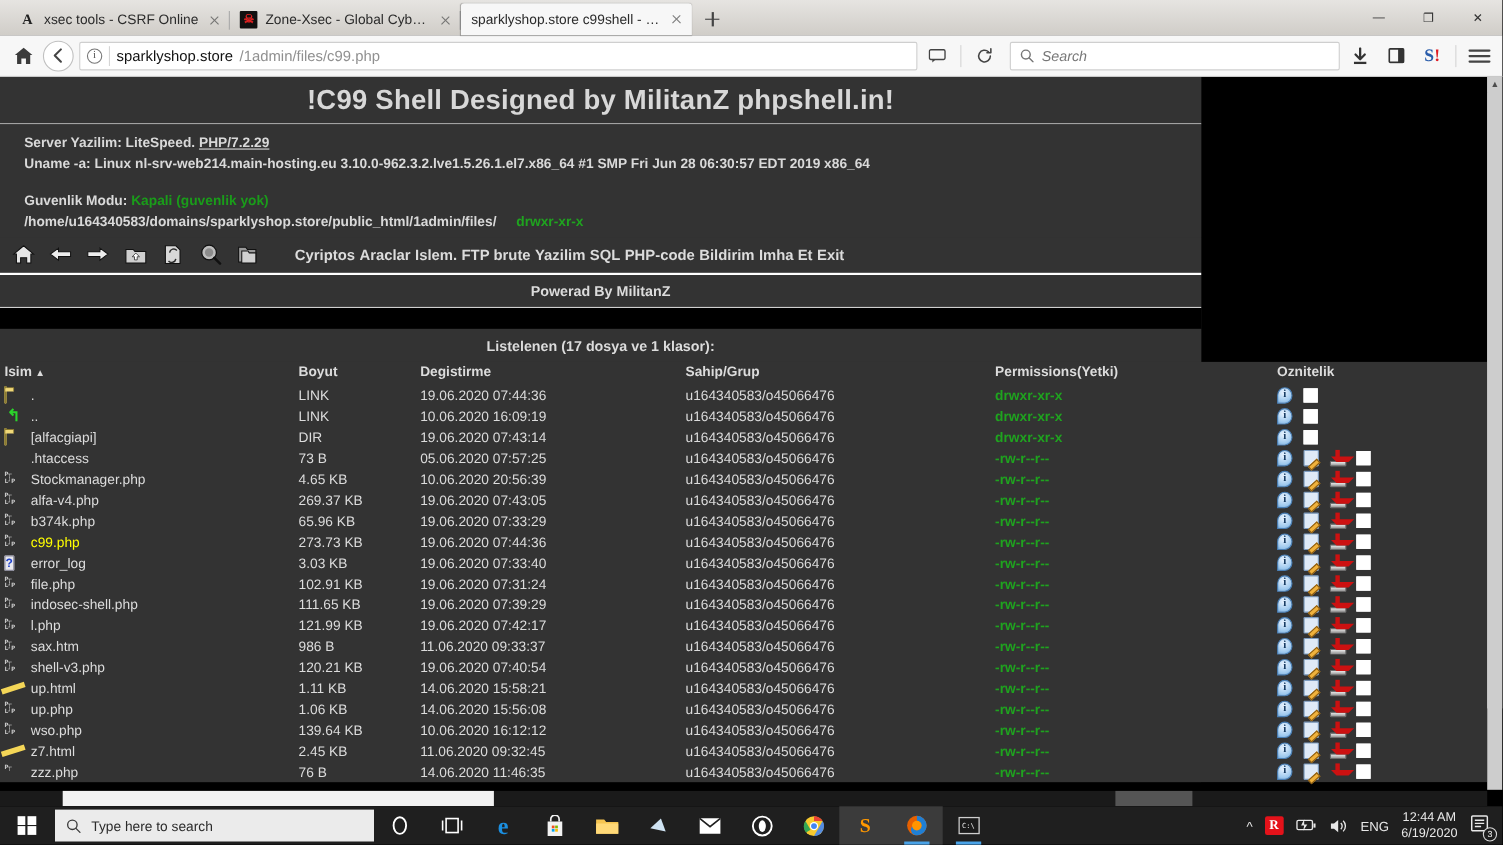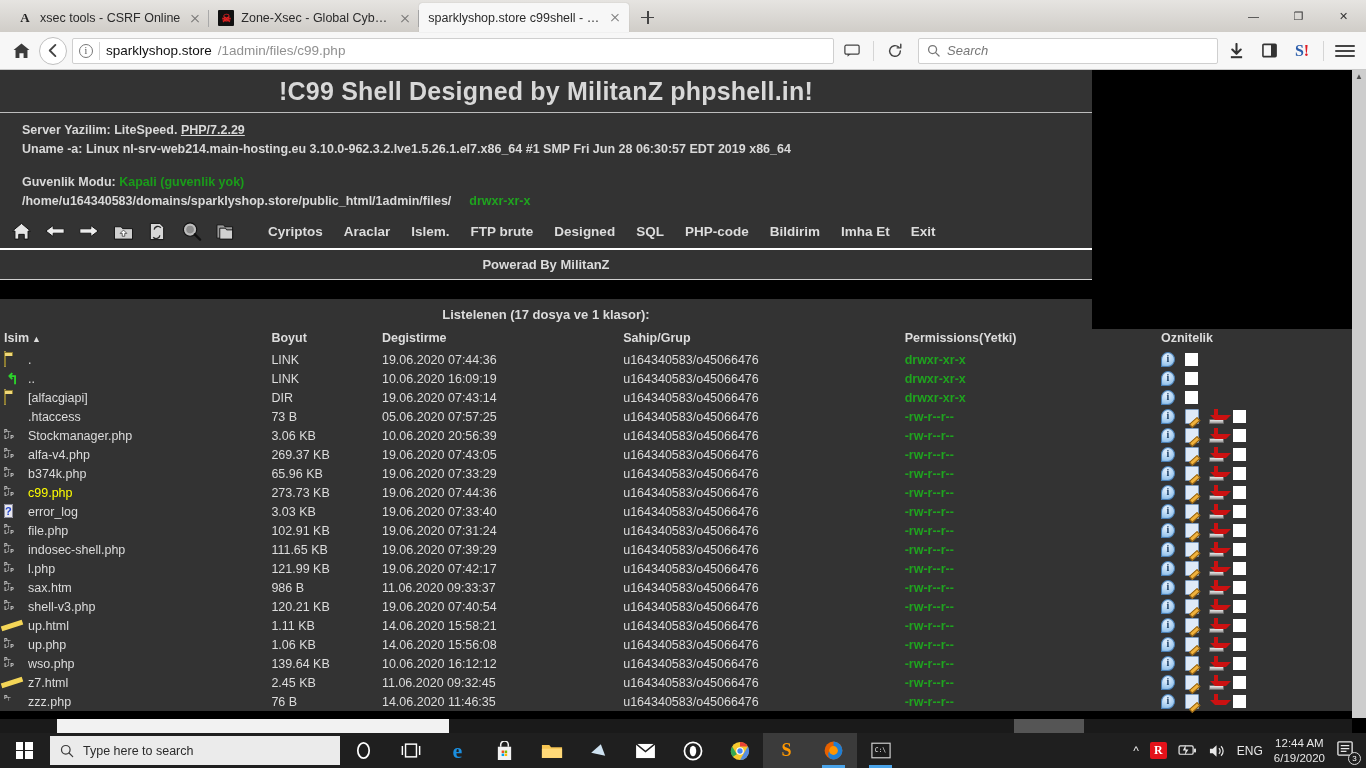--- a/index.html
+++ b/index.html
@@ -189,21 +189,21 @@
   .c99-toolbar {
     display: flex; align-items: center; gap: 0;
     padding: 2px 4px 4px 4px; background: #333;
     border-bottom: 2px solid #fff;
   }
   .tb-ico {
     width: 34px; height: 26px; display: flex;
     align-items: center; justify-content: center;
   }
   .tb-links {
-    display: flex; gap: 21px; margin-left: 26px;
+    display: flex; gap: 4px; margin-left: 26px;
     font-size: 13.5px; font-weight: bold; color: #dcdcdc;
   }
   .tb-links span { white-space: nowrap; }
 
   .c99-powered {
     height: 30px; background: #333;
     display: flex; align-items: center; justify-content: center;
     font-size: 13px; font-weight: bold; color: #dcdcdc;
     border-bottom: 1px solid #cfcfcf;
   }
@@ -530,21 +530,21 @@
                 <path d="M2 3h7l1.4 2h8.1v12H2z" fill="#9a9a9a" stroke="#111" stroke-width="1"></path>
                 <path d="M5 6.5h6l1.2 1.8h6.3V18H5z" fill="#d0d0d0" stroke="#111" stroke-width="1"></path>
               </svg>
           </div>
 
           <div class="tb-links">
             <span>Cyriptos</span>
             <span>Araclar</span>
             <span>Islem.</span>
             <span>FTP brute</span>
-            <span>Designed</span>
+            <span>Yazilim</span>
             <span>SQL</span>
             <span>PHP-code</span>
             <span>Bildirim</span>
             <span>Imha Et</span>
             <span>Exit</span>
           </div>
         </div>
 
         <div class="c99-powered">Powerad By MilitanZ</div>
         <div class="black-strip"></div>
@@ -661,21 +661,21 @@
               <tr>
                 <td class="col-name">
                   <span class="namecell">
                     <span class="ic ic-php">
                       <b>P┬</b>
                       <b>L┘P</b>
                     </span>
                     <span class="fname">Stockmanager.php</span>
                   </span>
                 </td>
-                <td class="col-size">3.06 KB</td>
+                <td class="col-size">4.65 KB</td>
                 <td class="col-date">10.06.2020 20:56:39</td>
                 <td class="col-owner">u164340583/o45066476</td>
                 <td class="col-perm"><span class="perm-green">-rw-r--r--</span></td>
                 <td class="col-attr">
                   <span class="attrcell">
                     <span class="attr-slot">
                       <span class="a-info">i</span>
                     </span>
                     <span class="attr-slot">
                       <span class="a-edit"></span>

